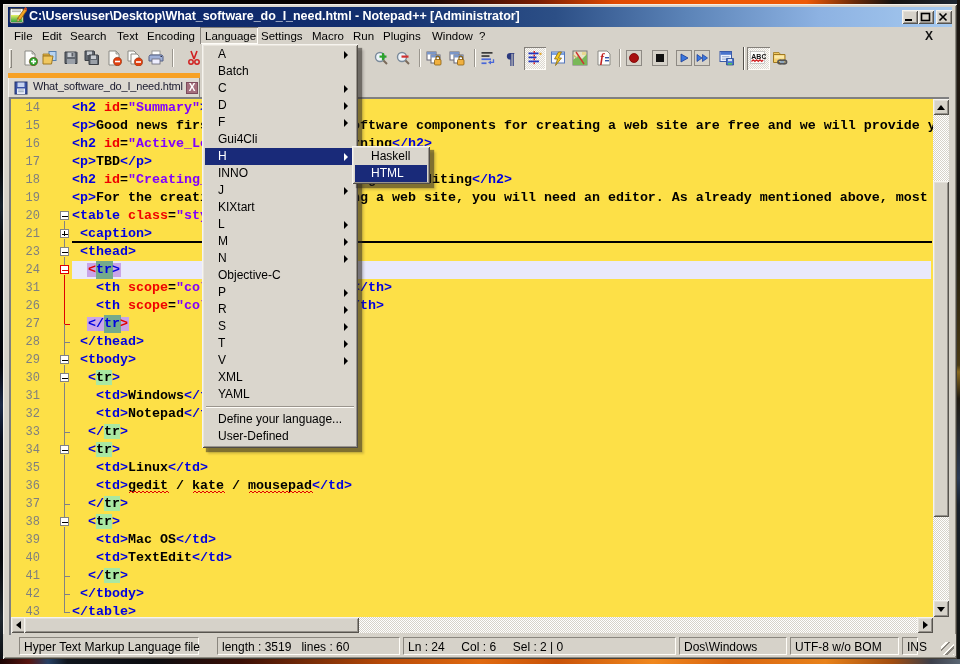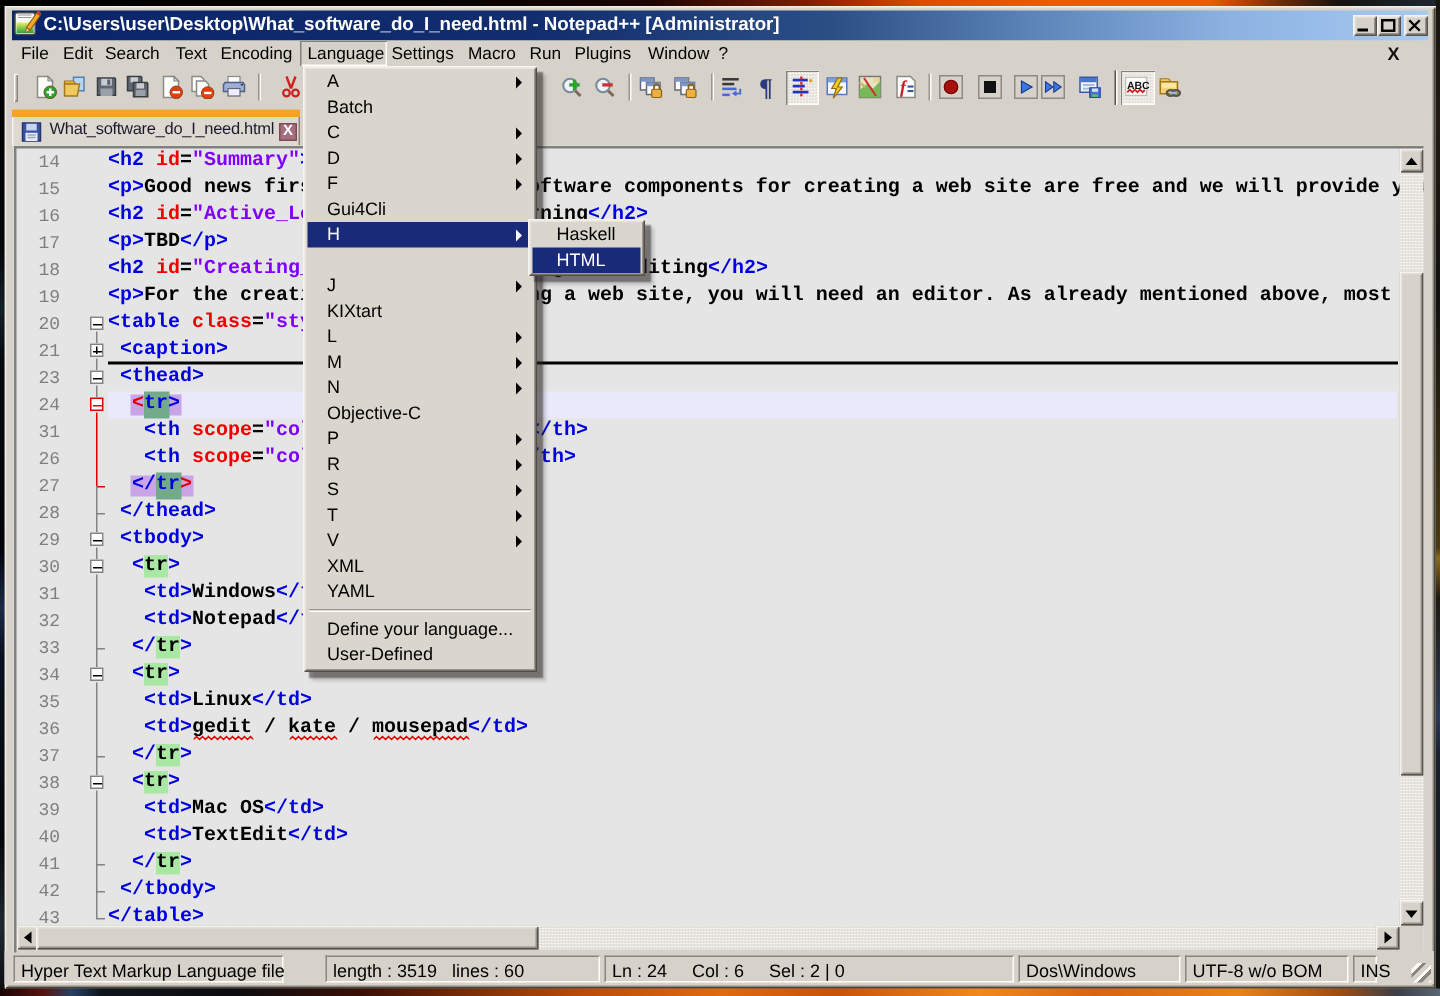--- a/index.html
+++ b/index.html
@@ -20,21 +20,21 @@
 #toolbar{left:8px;top:46px;width:944px;height:26px;background:#d6d2c9}
 .tsep{position:absolute;top:3px;width:2px;height:18px;border-left:1px solid #9a968e;border-right:1px solid #fffdf8}
 .tico{position:absolute;top:4px;width:16px;height:16px}
 .pressed{position:absolute;top:1px;width:24px;height:23px;background:repeating-conic-gradient(#fcfbf8 0% 25%,#dcd8d0 0% 50%) 0 0/2px 2px;box-shadow:inset 1px 1px 0 #84807a,inset -1px -1px 0 #fffdf8}
 #tabbar{left:8px;top:72px;width:944px;height:25px;background:#d6d2c9}
 #tab{position:absolute;left:0;top:1px;width:192px;height:24px;background:#ddd9d1;box-shadow:inset 1px 0 0 #f5f3ee,inset -1px 0 0 #8e8a80}
 #tab-orange{position:absolute;left:0;top:0;width:192px;height:5px;background:#f7a125}
 #tab-text{position:absolute;left:25px;top:7px;font-size:11px;letter-spacing:-0.2px;color:#1a1a2e}
 #tab-close{position:absolute;left:178px;top:9px;width:12px;height:12px;background:#a56e7c;border:1px solid #7d4b5c;color:#fff;font-size:10px;font-weight:bold;line-height:10px;text-align:center}
 
-#editor{left:9px;top:97px;width:940px;height:538px;background:#e5e5e5;overflow:hidden}
+#editor{left:9px;top:97px;width:940px;height:538px;background:#fde047;overflow:hidden}
 #edgetl{position:absolute;left:0;top:0;width:940px;height:538px;box-shadow:inset 2px 2px 0 #808080;z-index:30;pointer-events:none}
 .ln{position:absolute;left:2px;width:29px;text-align:right;font-family:"Liberation Mono",monospace;font-size:12px;color:#7f7f7f;height:18px;line-height:18px}
 .cl{position:absolute;left:63px;white-space:pre;font-family:"Liberation Mono",monospace;font-weight:bold;font-size:13.333px;height:18px;line-height:18px;color:#000;z-index:3}
 .t{color:#0000e0}.a{color:#f00000}.s{color:#8000ff}.r{color:#e00000}
 .gr{background:#a9e8a2}
 .fb{position:absolute;left:51px;width:9px;height:9px;background:#fff;border:1px solid #838383;z-index:2}
 .fb i{position:absolute;left:1px;top:3.5px;width:6px;height:1px;background:#000}
 .fb.plus i.v{left:3px;top:1px;width:1px;height:5px}
 .fv{position:absolute;left:55px;width:1px;background:#838383}
 .ft{position:absolute;left:55px;width:6px;height:1px;background:#838383}
@@ -418,21 +418,21 @@
 <div class="tri" style="left:928px;top:510px;border-left:4px solid transparent;border-right:4px solid transparent;border-top:5px solid #000;z-index:12"></div>
 <div class="sthumb" style="left:924px;top:84px;width:16px;height:336px"></div>
 <div class="sbtn" style="left:2px;top:520px;width:16px;height:16px"></div>
 <div class="tri" style="left:7px;top:524px;border-top:4px solid transparent;border-bottom:4px solid transparent;border-right:5px solid #000;z-index:12"></div>
 <div class="sbtn" style="left:908px;top:520px;width:16px;height:16px"></div>
 <div class="tri" style="left:914px;top:524px;border-top:4px solid transparent;border-bottom:4px solid transparent;border-left:5px solid #000;z-index:12"></div>
 <div class="sthumb" style="left:15px;top:520px;width:335px;height:16px"></div>
 <div id="edgetl"></div>
 </div>
 <div class="abs" id="statusbar">
-<div class="panel" style="left:6px;width:180px">Hyper Text Markup Language file</div>
+<div class="panel" style="left:16px;width:180px">Hyper Text Markup Language file</div>
 <div class="panel" style="left:214px;width:183px">length : 3519   lines : 60</div>
 <div class="panel" style="left:400px;width:273px">Ln : 24     Col : 6     Sel : 2 | 0</div>
 <div class="panel" style="left:676px;width:108px">Dos\Windows</div>
 <div class="panel" style="left:787px;width:109px">UTF-8 w/o BOM</div>
 <div class="panel" style="left:899px;width:16px">INS</div>
 <div id="grip"></div>
 </div>
 <div class="menu" style="left:202px;top:44px;width:156px;height:404px">
 <div class="mrow" style="top:2px">
       <span class="lbl">A</span>
@@ -453,20 +453,23 @@
       <span class="lbl">F</span>
       <div class="arr"></div>
     </div>
 <div class="mrow" style="top:87px">
       <span class="lbl">Gui4Cli</span>
     </div>
 <div class="mrow hl" style="top:104px">
       <span class="lbl">H</span>
       <div class="arr"></div>
     </div>
+<div class="mrow" style="top:121px">
+      <span class="lbl">INNO</span>
+    </div>
 <div class="mrow" style="top:138px">
       <span class="lbl">J</span>
       <div class="arr"></div>
     </div>
 <div class="mrow" style="top:155px">
       <span class="lbl">KIXtart</span>
     </div>
 <div class="mrow" style="top:172px">
       <span class="lbl">L</span>
       <div class="arr"></div>

